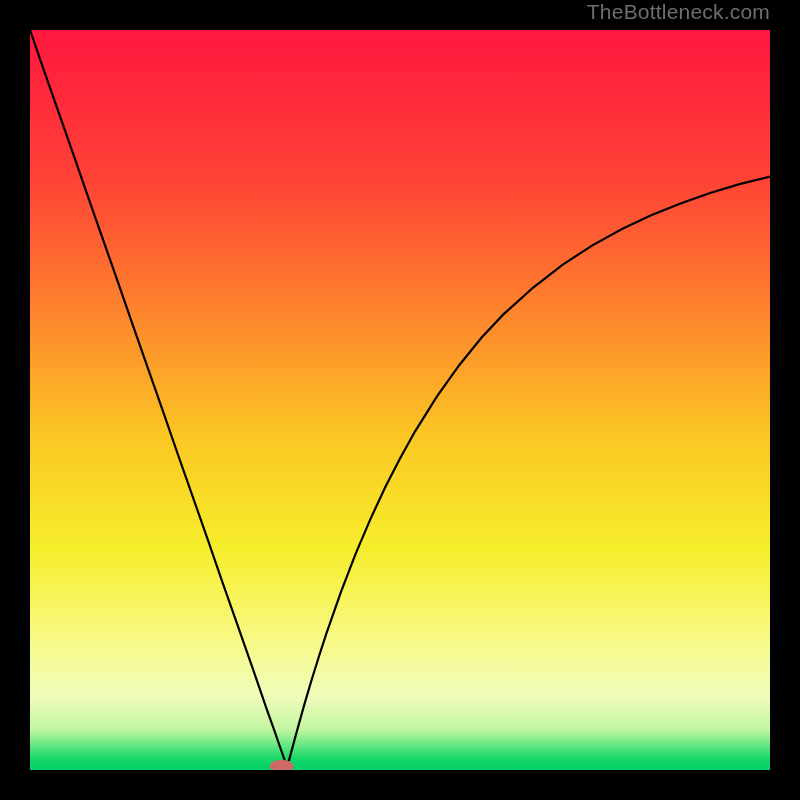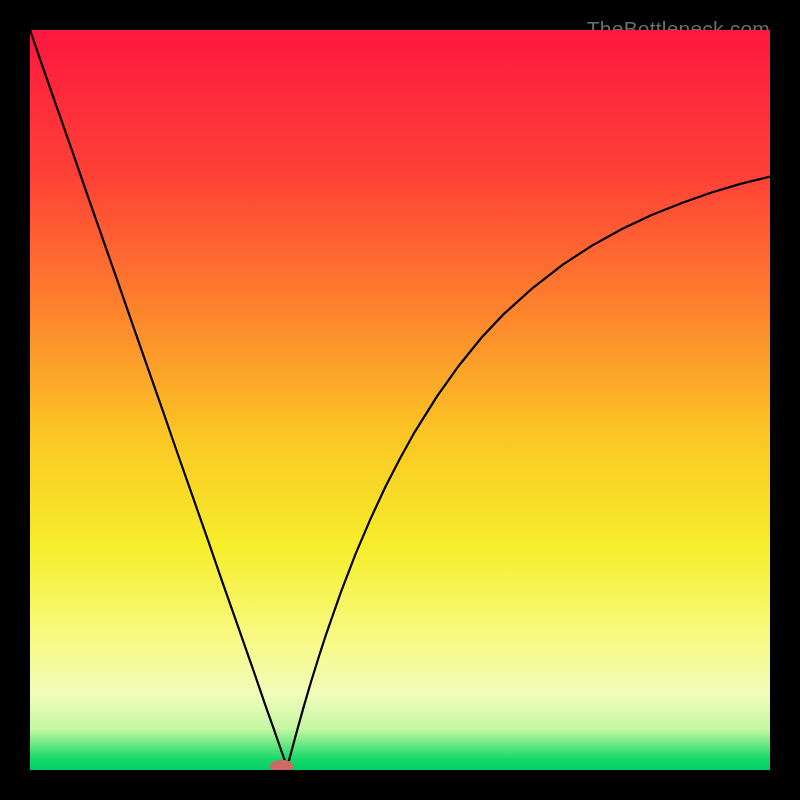--- a/index.html
+++ b/index.html
@@ -21,21 +21,21 @@
   }
   .plot {
     position: absolute;
     left: 0;
     top: 0;
     width: 740px;
     height: 740px;
   }
   .watermark {
     position: absolute;
-    top: 17px;
+    top: 0;
     right: 30px;
     font-size: 21px;
     color: #6e6e6e;
     font-weight: 500;
     letter-spacing: 0.2px;
   }
   .curve {
     fill: none;
     stroke: #000;
     stroke-width: 2.2;

